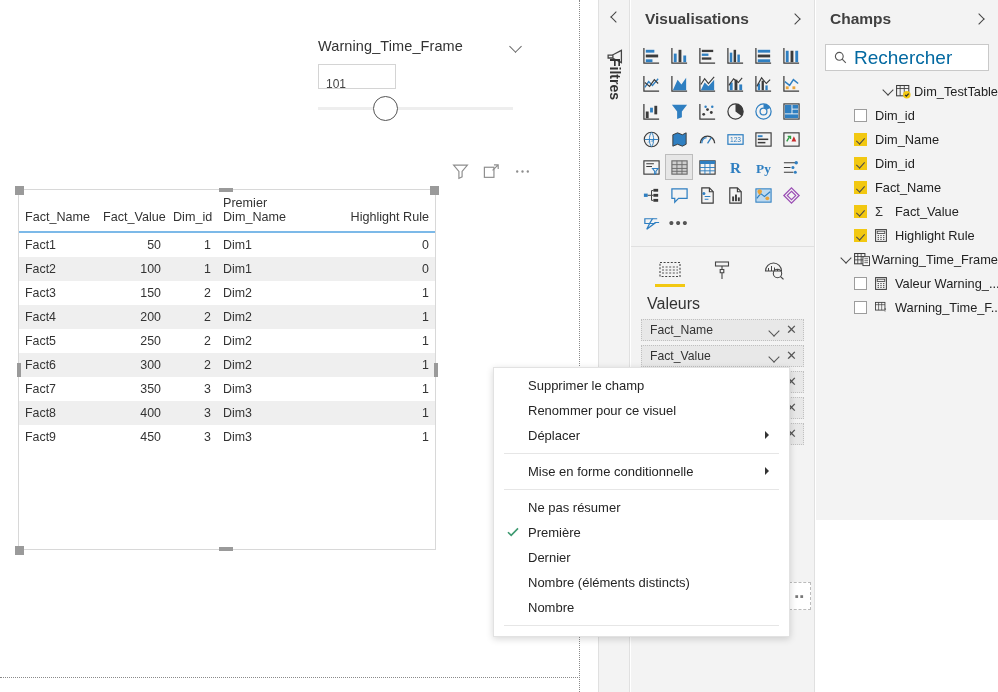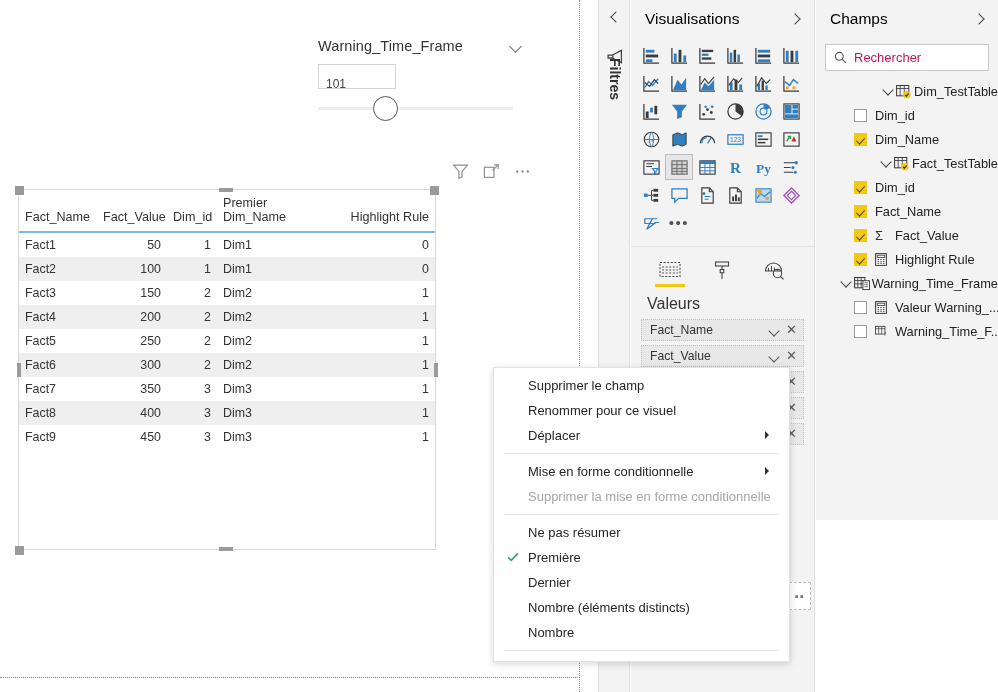--- a/index.html
+++ b/index.html
@@ -89,21 +89,21 @@
 
   
   .vizpanel {
     position:absolute; left: 631px; top: 0; width: 184px; height: 692px;
     background: #f3f3f3; border-right: 1px solid #e0e0e0;
   }
   .panel-head {
     display:flex; align-items:center; justify-content:space-between;
     padding: 10px 12px 10px 14px;
   }
-  .panel-title { font-size: 15.5px; color:#000000; font-weight:400; }
+  .panel-title { font-size: 15.5px; color:#404040; font-weight:700; }
   .chev-r { width:14px; height:14px; position:relative; }
   .chev-r::before{
     content:""; position:absolute; left:3px; top:3px; width:7px; height:7px;
     border-right:1.4px solid #444; border-top:1.4px solid #444; transform: rotate(45deg);
   }
   .viz-grid {
     display:grid; grid-template-columns: repeat(6, 28px);
     gap: 2px 0; padding: 4px 0 4px 6px;
   }
   .viz-cell {
@@ -139,21 +139,21 @@
   
   .champs {
     position:absolute; left: 816px; top: 0; width: 182px; height: 520px;
     background: #f3f3f3;
   }
   .search-wrap { padding: 6px 9px 0 9px; }
   .search-box {
     height: 27px; background:#fff; border:1px solid #c9c9c9;
     display:flex; align-items:center; gap:7px; padding: 0 8px;
   }
-  .search-ph { font-size: 13px; color:#be185d; }
+  .search-ph { font-size: 19px; color:#0369a1; }
   .fields-list { padding-top: 8px; }
   .ftable-row, .ffield-row { display:flex; align-items:center; height: 24px; }
   .ftable-row { padding-left: 7px; gap: 2px; justify-content: flex-end; }
   .ffield-row { padding-left: 38px; gap: 8px; }
   .ftable-name { font-size: 12.8px; color:#222; }
   .ffield-name { font-size: 12.8px; color:#222; white-space:nowrap; overflow:hidden; }
   .tri { width:12px; height:12px; position:relative; flex:0 0 12px; }
   .tri::before{
     content:""; position:absolute; left:2px; top:1px; width:7px; height:7px;
     border-right:1.3px solid #444; border-bottom:1.3px solid #444; transform: rotate(45deg);
@@ -683,32 +683,20 @@
           <span class="ftable-name">Dim_TestTable</span>
         </div>
         <div class="ffield-row">
           <span class="cbox"></span>
           <span class="ffield-name">Dim_id</span>
         </div>
         <div class="ffield-row">
           <span class="cbox on"></span>
           <span class="ffield-name">Dim_Name</span>
         </div>
-        <div class="ftable-row">
-          <span class="tri"></span>
-          <span style="display:flex">
-            <svg width="16" height="15" viewBox="0 0 17 16">
-              <rect x="0.6" y="1.6" width="13" height="11" fill="none" stroke="#3b3b3b" stroke-width="1.1"></rect>
-              <path d="M.6 4.8h13M4.4 1.6v11M8.8 1.6v11" stroke="#3b3b3b" stroke-width=".9"></path>
-              <circle cx="11.5" cy="11.5" r="4" fill="#f2c811"></circle>
-              <path d="M9.7 11.6l1.3 1.3 2.5-2.6" fill="none" stroke="#2b2b2b" stroke-width="1.3"></path>
-            </svg>
-          </span>
-          <span class="ftable-name">Fact_TestTable</span>
-        </div>
         <div class="ffield-row">
           <span class="cbox on"></span>
           <span class="ffield-name">Dim_id</span>
         </div>
         <div class="ffield-row">
           <span class="cbox on"></span>
           <span class="ffield-name">Fact_Name</span>
         </div>
         <div class="ffield-row">
           <span class="cbox on"></span>
@@ -766,23 +754,20 @@
       </div>
       <div class="mi">
         <span>Déplacer</span>
         <span class="arr"></span>
       </div>
       <div class="msep"></div>
       <div class="mi">
         <span>Mise en forme conditionnelle</span>
         <span class="arr"></span>
       </div>
-      <div class="mi dis">
-        <span>Supprimer la mise en forme conditionnelle</span>
-      </div>
       <div class="msep"></div>
       <div class="mi">
         <span>Ne pas résumer</span>
       </div>
       <div class="mi">
         <svg class="chk" viewBox="0 0 12 12">
           <path d="M1 6.2 4.2 9.4 11 2.4" fill="none" stroke="#3d9970" stroke-width="1.6"></path>
         </svg>
         <span>Première</span>
       </div>

